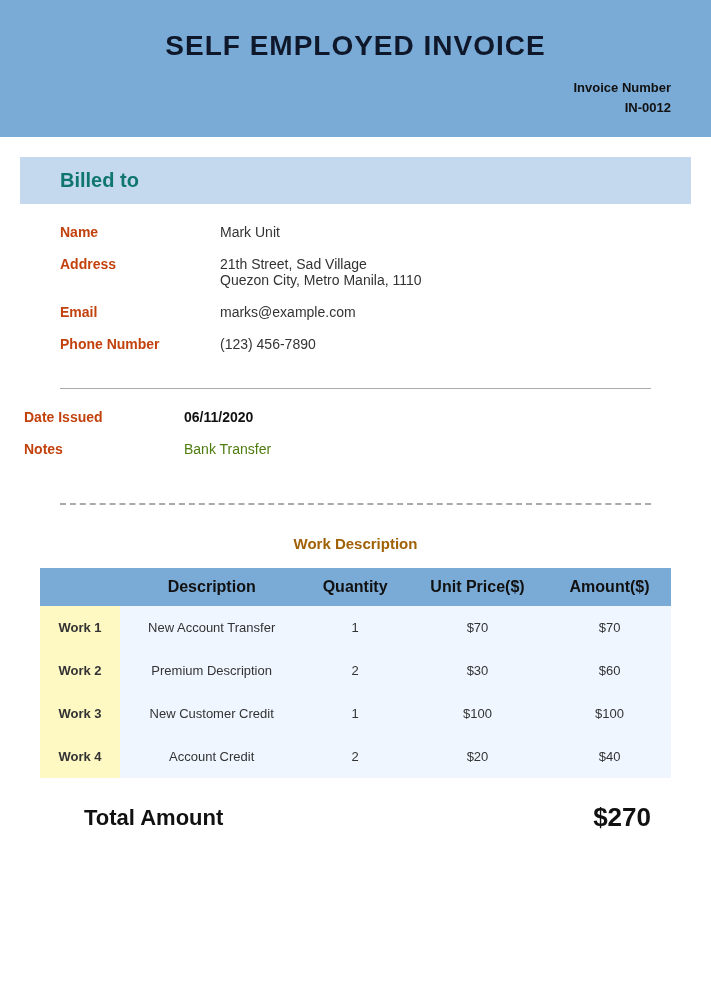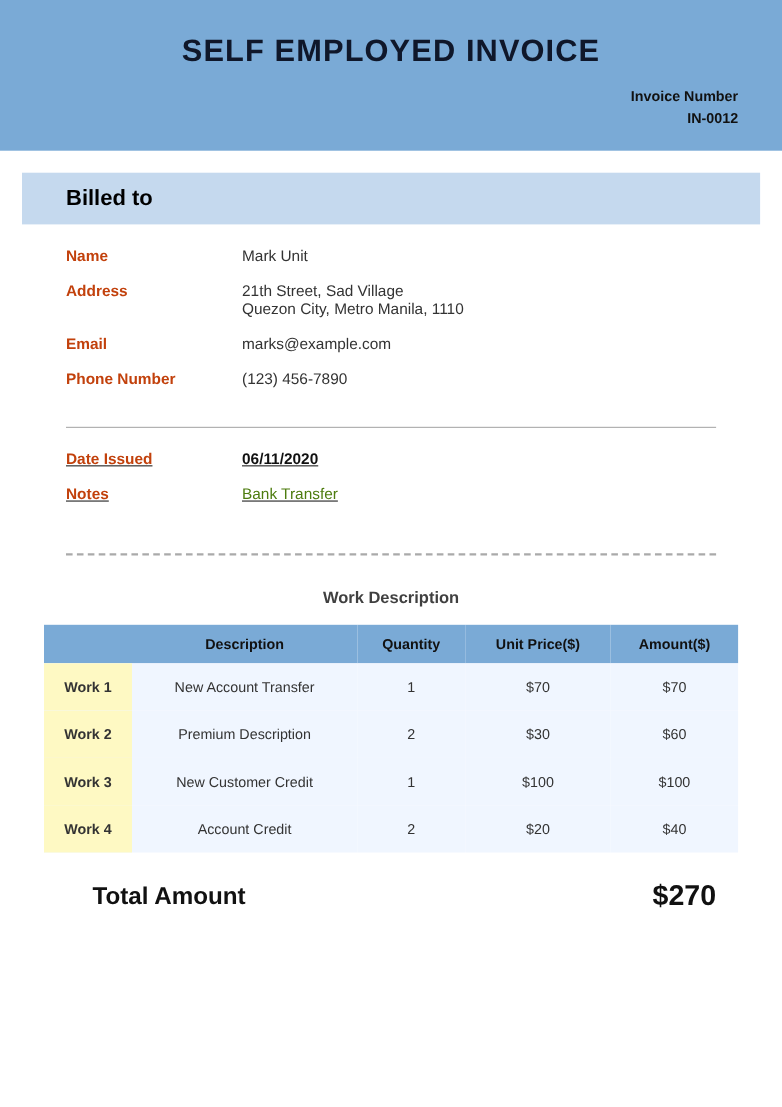--- a/index.html
+++ b/index.html
@@ -42,21 +42,21 @@
 
     .billed-to-bar {
       background-color: #c5d9ee;
       padding: 12px 40px;
       margin: 20px 20px 0 20px;
     }
 
     .billed-to-bar h2 {
       font-size: 20px;
       font-weight: bold;
-      color: #000000;
+      color: #0f766e;
     }
 
     .billing-info {
       padding: 20px 60px 10px 60px;
     }
 
     .info-row {
       display: flex;
       align-items: flex-start;
       margin-bottom: 16px;
@@ -74,51 +74,50 @@
       color: #333;
     }
 
     .divider-line {
       border: none;
       border-top: 1px solid #aaa;
       margin: 10px 60px 20px 60px;
     }
 
     .date-notes-block {
-      padding: 0px 60px 10px 60px;
-      text-decoration: underline;
+      padding: 0px 60px 10px 24px;
     }
 
     .dashed-line {
       border: none;
       border-top: 2px dashed #aaa;
       margin: 20px 60px 30px 60px;
     }
 
     .work-description-title {
       text-align: center;
       font-weight: bold;
       font-size: 15px;
       margin-bottom: 16px;
-      color: #404040;
+      color: #a16207;
     }
 
     .work-table-wrapper {
       padding: 0 40px;
     }
 
     .work-table {
       width: 100%;
       border-collapse: collapse;
     }
 
     .work-table thead tr th {
       background-color: #7aaad6;
       color: #111;
-      font-size: 13px;
+      font-size: 16px;
       font-weight: bold;
       padding: 10px 8px;
       text-align: center;
     }
 
     .work-table thead tr th:first-child {
       width: 80px;
     }
 
     .work-table tbody tr {

